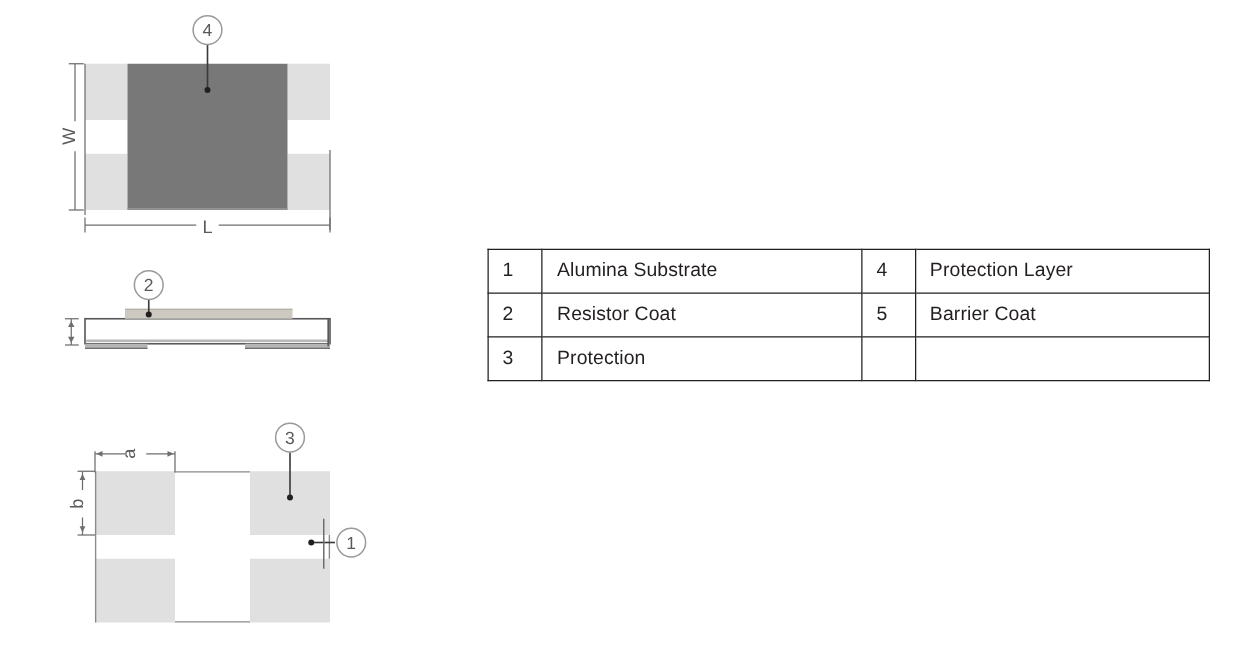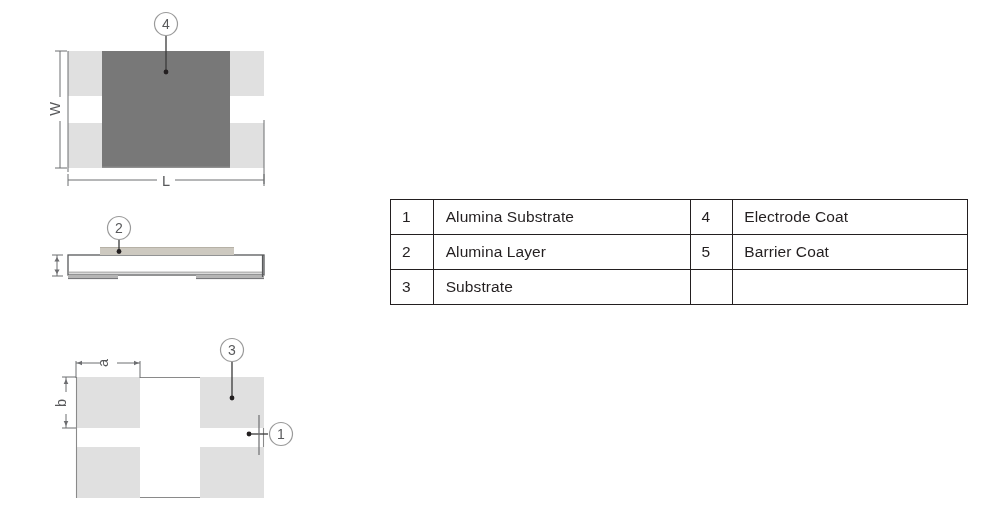--- a/index.html
+++ b/index.html
@@ -172,30 +172,30 @@
   </g>
 
 </svg>
 
 <table class="legend-table">
   <tbody>
     <tr>
       <td class="num">1</td>
       <td class="lbl-a">Alumina Substrate</td>
       <td class="num">4</td>
-      <td class="lbl-b">Electrode Coat</td>
+      <td class="lbl-b">Protection Layer</td>
     </tr>
     <tr>
       <td class="num">2</td>
-      <td class="lbl-a">Alumina Layer</td>
+      <td class="lbl-a">Resistor Coat</td>
       <td class="num">5</td>
       <td class="lbl-b">Barrier Coat</td>
     </tr>
     <tr>
       <td class="num">3</td>
-      <td class="lbl-a">Substrate</td>
+      <td class="lbl-a">Protection</td>
       <td class="num cell-empty"></td>
       <td class="lbl-b cell-empty"></td>
     </tr>
   </tbody>
 </table>
 
 </div>
 
 </body></html>

